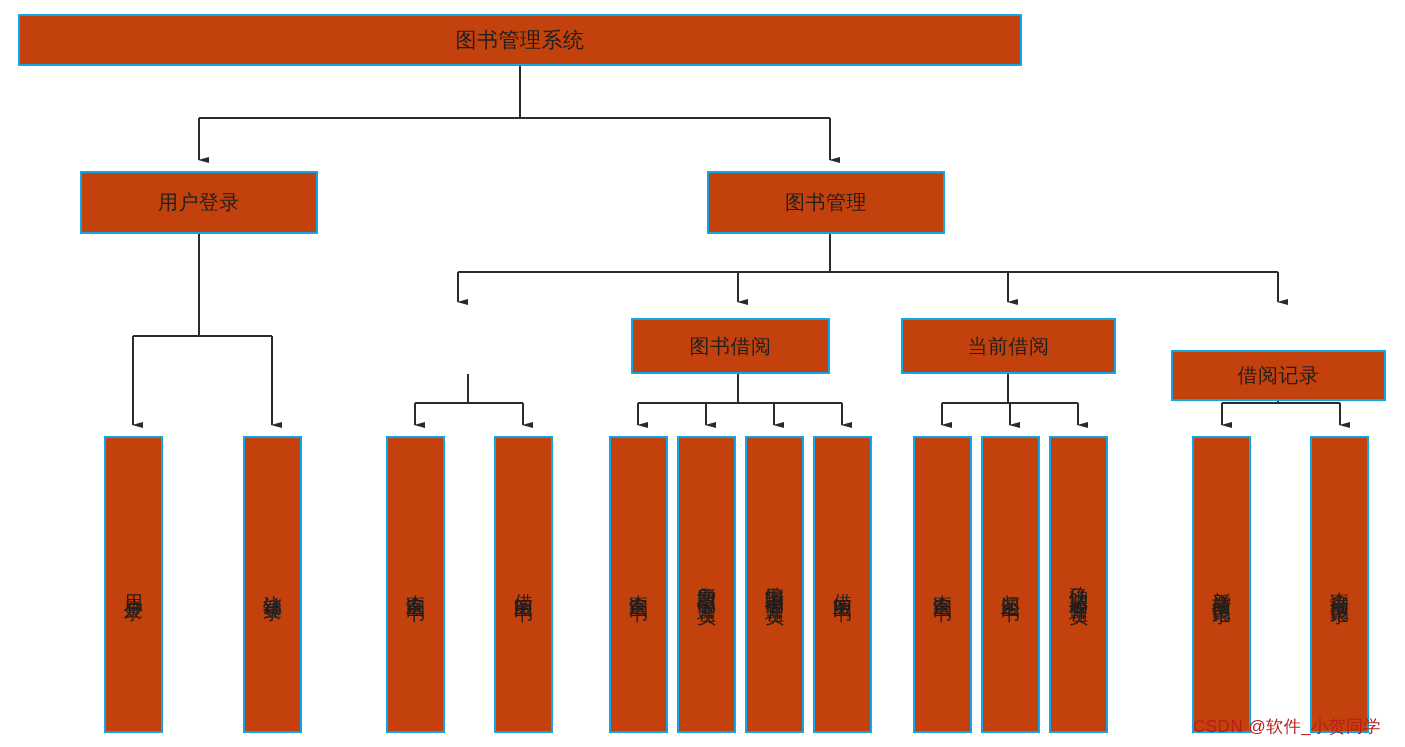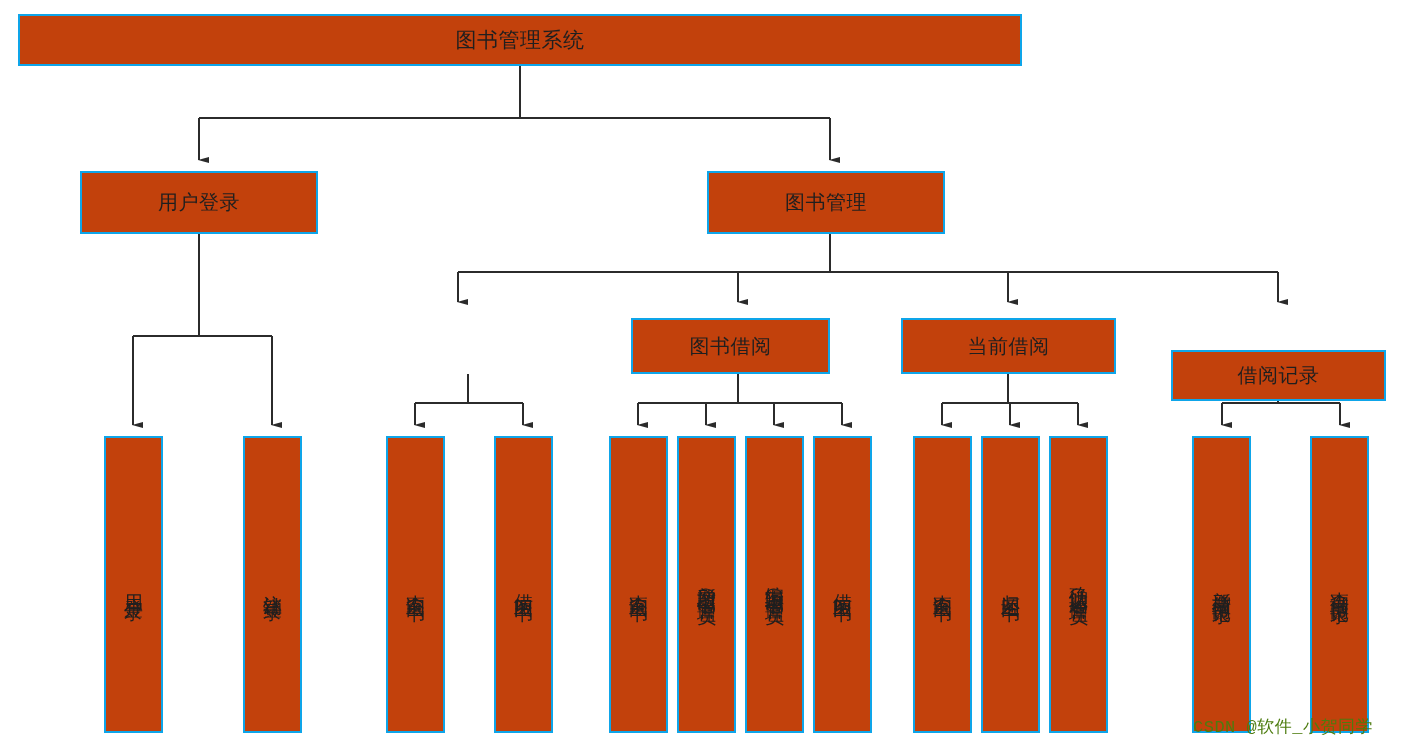--- a/index.html
+++ b/index.html
@@ -46,26 +46,25 @@
     writing-mode: vertical-rl;
     text-orientation: upright;
     letter-spacing: 3px;
     font-size: 19px;
   }
   .node.root .node-label {
     font-size: 21px;
   }
   .watermark {
     position: absolute;
-    color: #4d7c0f;
+    color: #b91c1c;
     font-size: 17px;
     white-space: nowrap;
     letter-spacing: 0.5px;
     pointer-events: none;
-    font-family: Liberation Mono, monospace;
   }
 </style>
 </head>
 <body>
 
 <div id="canvas">
 
   <svg id="wires" viewBox="0 0 1405 747" xmlns="http://www.w3.org/2000/svg">
     <defs>
       <marker id="arrow" markerWidth="10" markerHeight="12" refX="3" refY="10" orient="auto" markerUnits="userSpaceOnUse">

